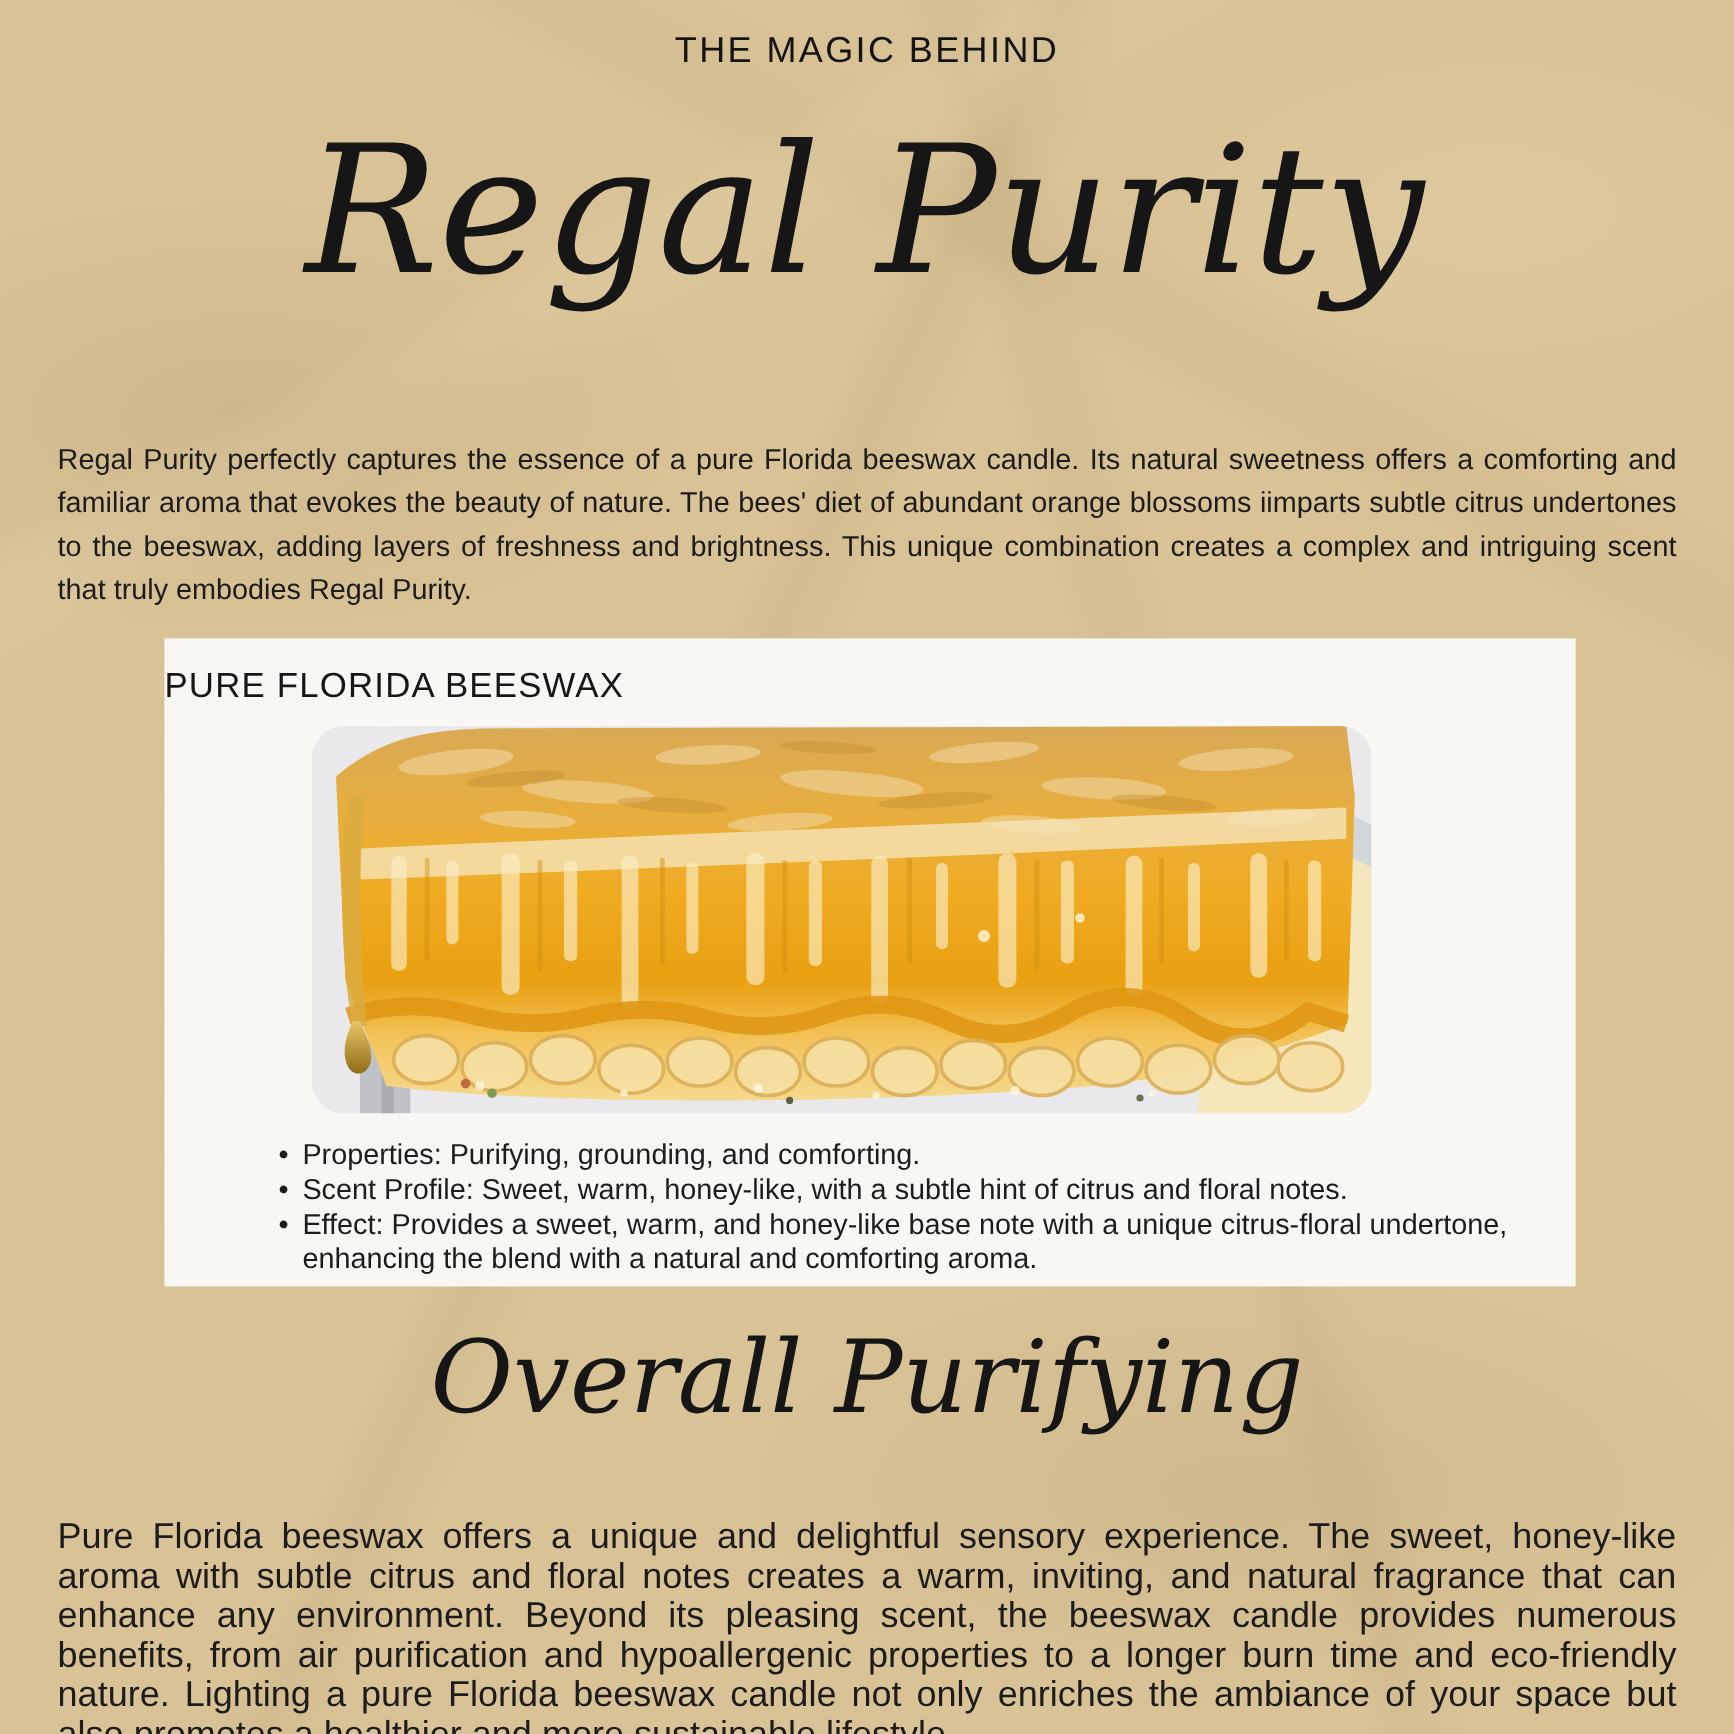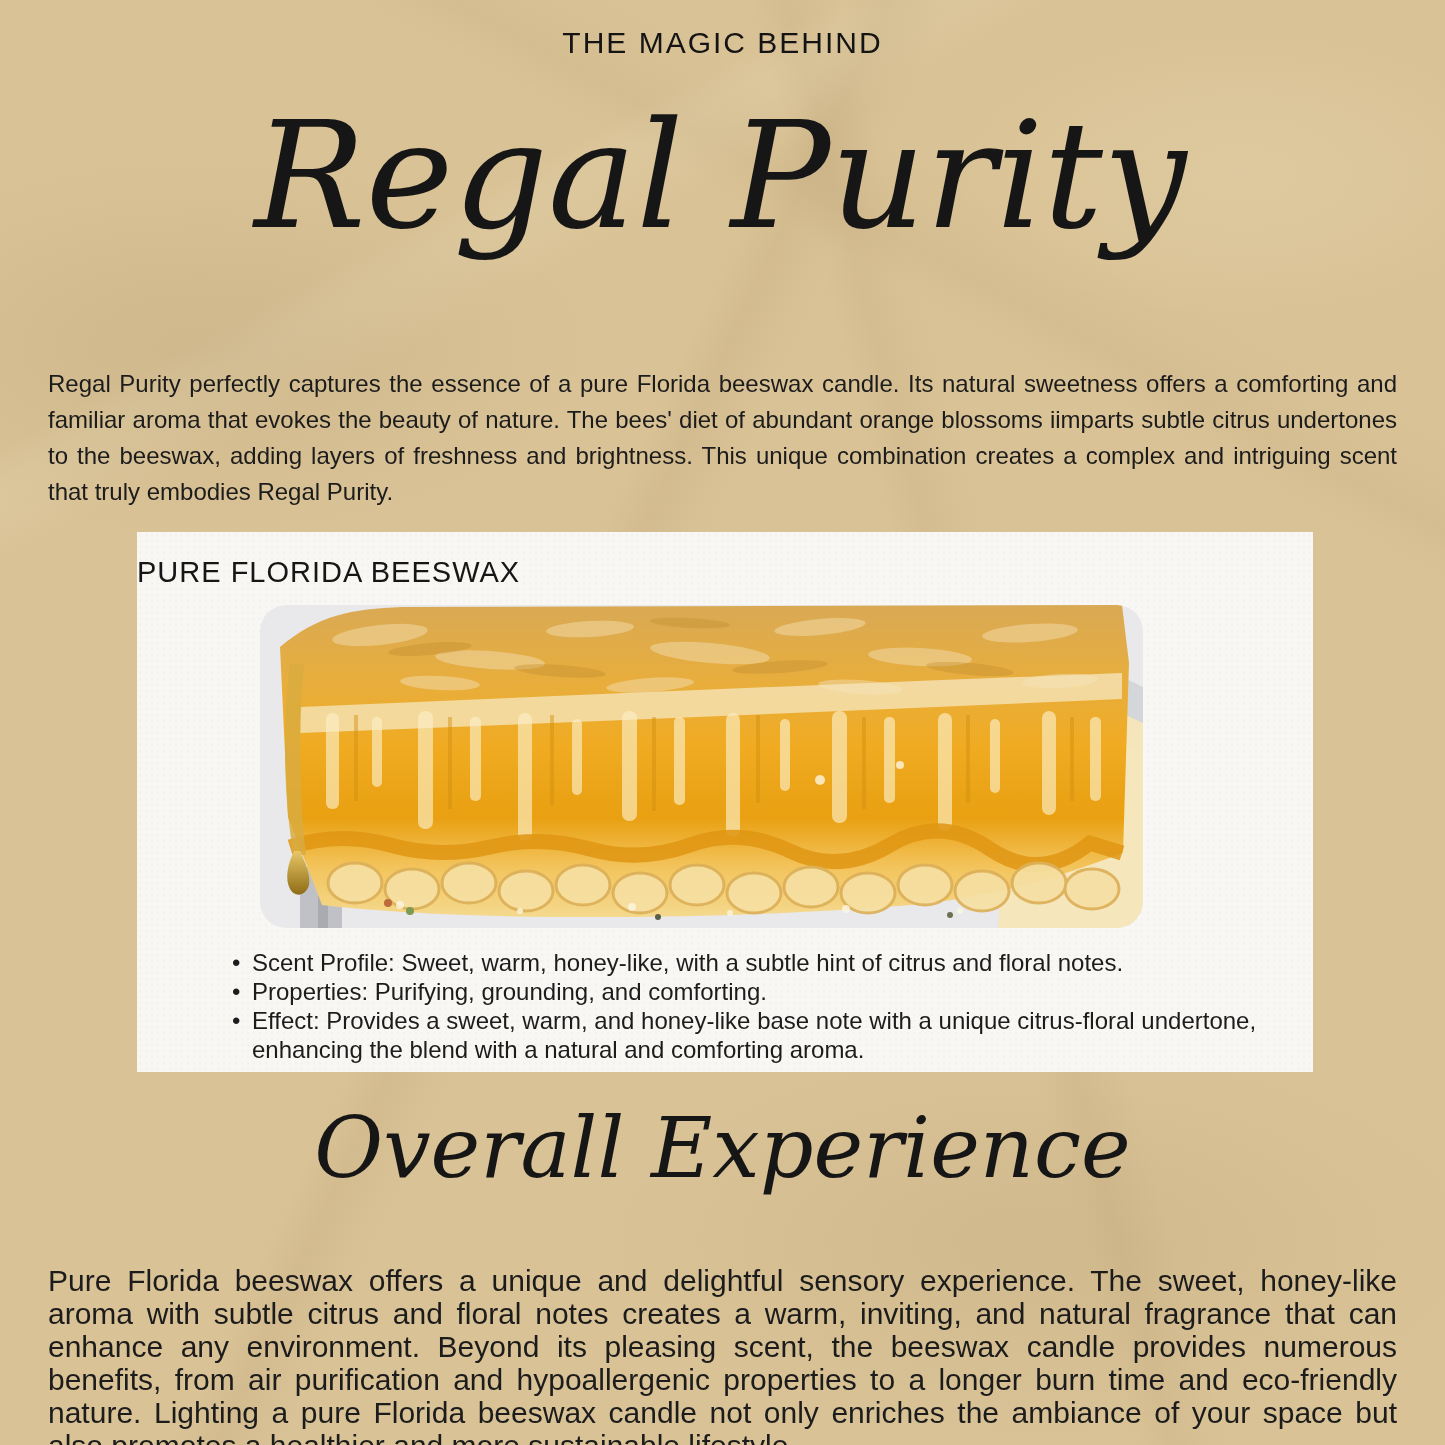--- a/index.html
+++ b/index.html
@@ -183,23 +183,23 @@
 
           <circle cx="150" cy="306" r="4" fill="#7c9a52"></circle>
           <circle cx="128" cy="298" r="4" fill="#bf6a3a"></circle>
           <circle cx="398" cy="312" r="3" fill="#59604a"></circle>
           <circle cx="690" cy="310" r="3" fill="#6b714f"></circle>
         </g>
       </svg>
     </div>
 
     <ul class="bullets">
+      <li>Properties: Purifying, grounding, and comforting.</li>
       <li>Scent Profile: Sweet, warm, honey-like, with a subtle hint of citrus and floral notes.</li>
-      <li>Properties: Purifying, grounding, and comforting.</li>
       <li>Effect: Provides a sweet, warm, and honey-like base note with a unique citrus-floral undertone, enhancing the blend with a natural and comforting aroma.</li>
     </ul>
   </div>
 
-  <div class="script overall-heading">Overall Experience</div>
+  <div class="script overall-heading">Overall Purifying</div>
 
   <p class="para outro">Pure Florida beeswax offers a unique and delightful sensory experience. The sweet, honey-like aroma with subtle citrus and floral notes creates a warm, inviting, and natural fragrance that can enhance any environment. Beyond its pleasing scent, the beeswax candle provides numerous benefits, from air purification and hypoallergenic properties to a longer burn time and eco-friendly nature. Lighting a pure Florida beeswax candle not only enriches the ambiance of your space but also promotes a healthier and more sustainable lifestyle.</p>
 
 </div>
 
 </body></html>

